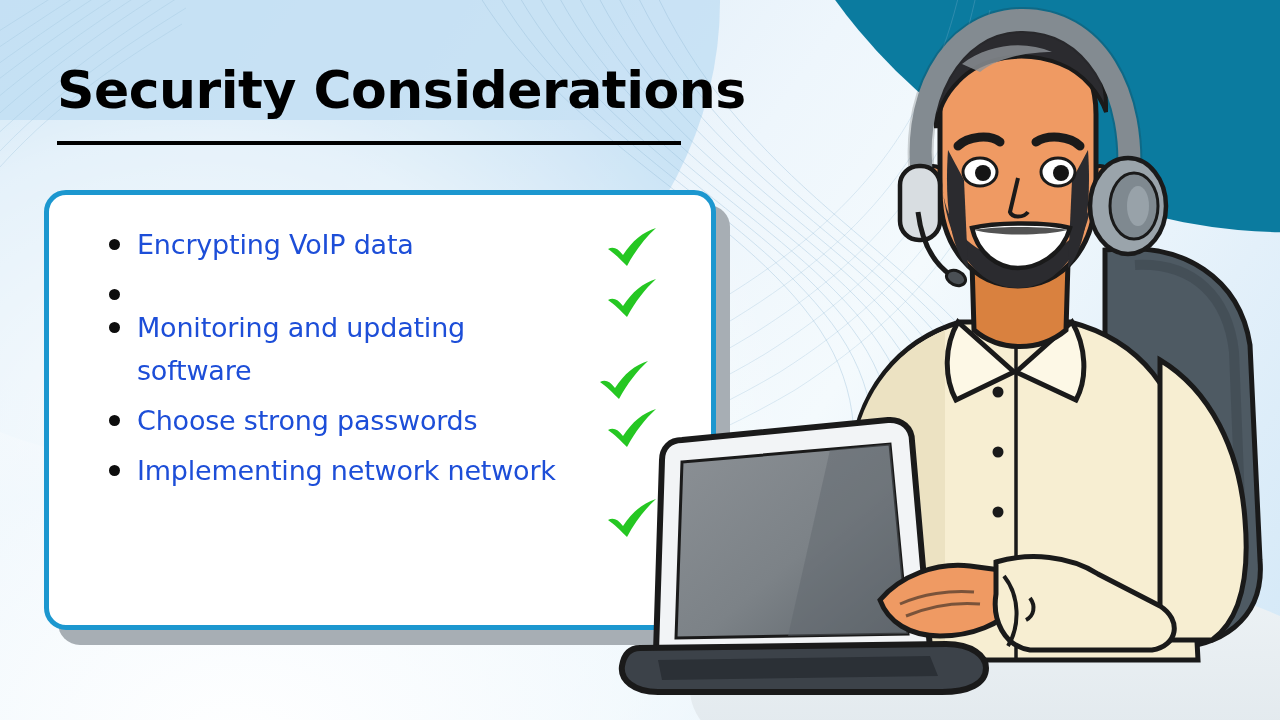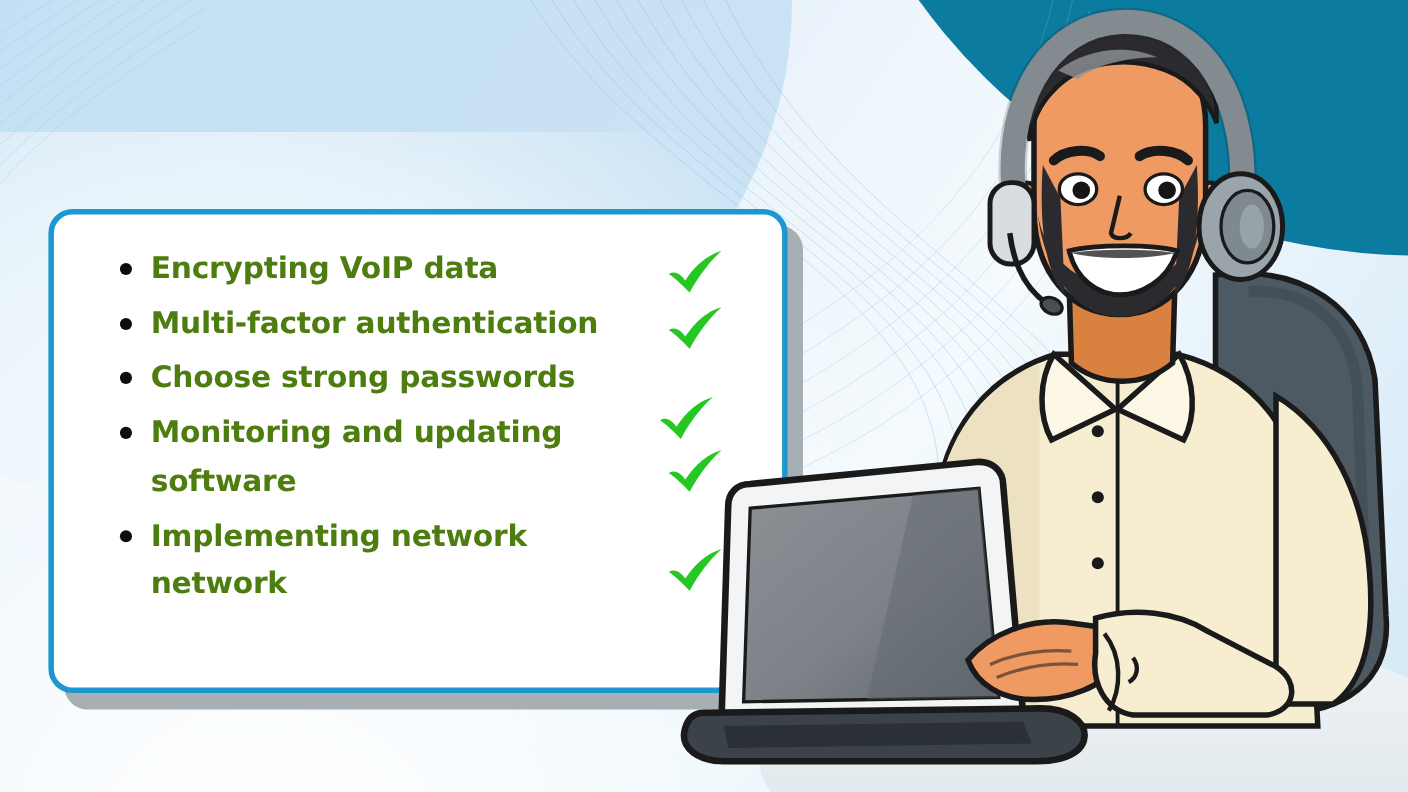--- a/index.html
+++ b/index.html
@@ -107,22 +107,22 @@
     flex: 0 0 auto;
     width: 11px; height: 11px;
     border-radius: 50%;
     background: #0d0d0d;
     margin-top: 16px;
     margin-right: 17px;
   }
   .item-text {
     font-family: "DejaVu Sans", sans-serif;
     font-size: 27px;
-    font-weight: 700;
-    color: #4d7c0f;
+    font-weight: 400;
+    color: #1d4ed8;
     line-height: 1.62;
     letter-spacing: -0.2px;
     max-width: 420px;
   }
 
   .check {
     position: absolute;
     width: 54px;
     height: 42px;
   }
@@ -175,39 +175,42 @@
         <path d="M-40,110 C45,40 125,-10 205,-60"></path>
         <path d="M-40,92 C48,26 130,-26 210,-76"></path>
         <path d="M-40,74 C52,10 136,-42 216,-92"></path>
         <path d="M-40,56 C56,-6 142,-58 222,-108"></path>
         <path d="M-40,196 C30,110 105,58 186,8"></path>
         <path d="M-40,216 C26,126 100,74 182,24"></path>
       </g>
     </svg>
   </div>
 
+  <div class="title-block">
+    <div class="title-text">Security Considerations</div>
+    <div class="title-rule"></div>
+  </div>
 
   <div class="card-shadow"></div>
   <div class="card">
     <ul class="list">
       <li class="list-item">
         <span class="bullet"></span>
         <span class="item-text">Encrypting VoIP data</span>
       </li>
       <li class="list-item">
         <span class="bullet"></span>
-        <span class="item-text">Multi-factor authentication</span>
+      </li>
+      <li class="list-item">
+        <span class="bullet"></span>
+        <span class="item-text">Monitoring and updating software</span>
       </li>
       <li class="list-item">
         <span class="bullet"></span>
         <span class="item-text">Choose strong passwords</span>
-      </li>
-      <li class="list-item">
-        <span class="bullet"></span>
-        <span class="item-text">Monitoring and updating software</span>
       </li>
       <li class="list-item">
         <span class="bullet"></span>
         <span class="item-text">Implementing network network</span>
       </li>
     </ul>
 
     <span class="check" style="left:556px; top:32px;">
       <svg viewBox="0 0 54 42">
           <path d="M3,22 C8,19 13,21 18,28 C27,14 38,5 51,1 C40,11 30,24 22,39 C16,33 9,26 3,22 Z" fill="#25c722"></path>

